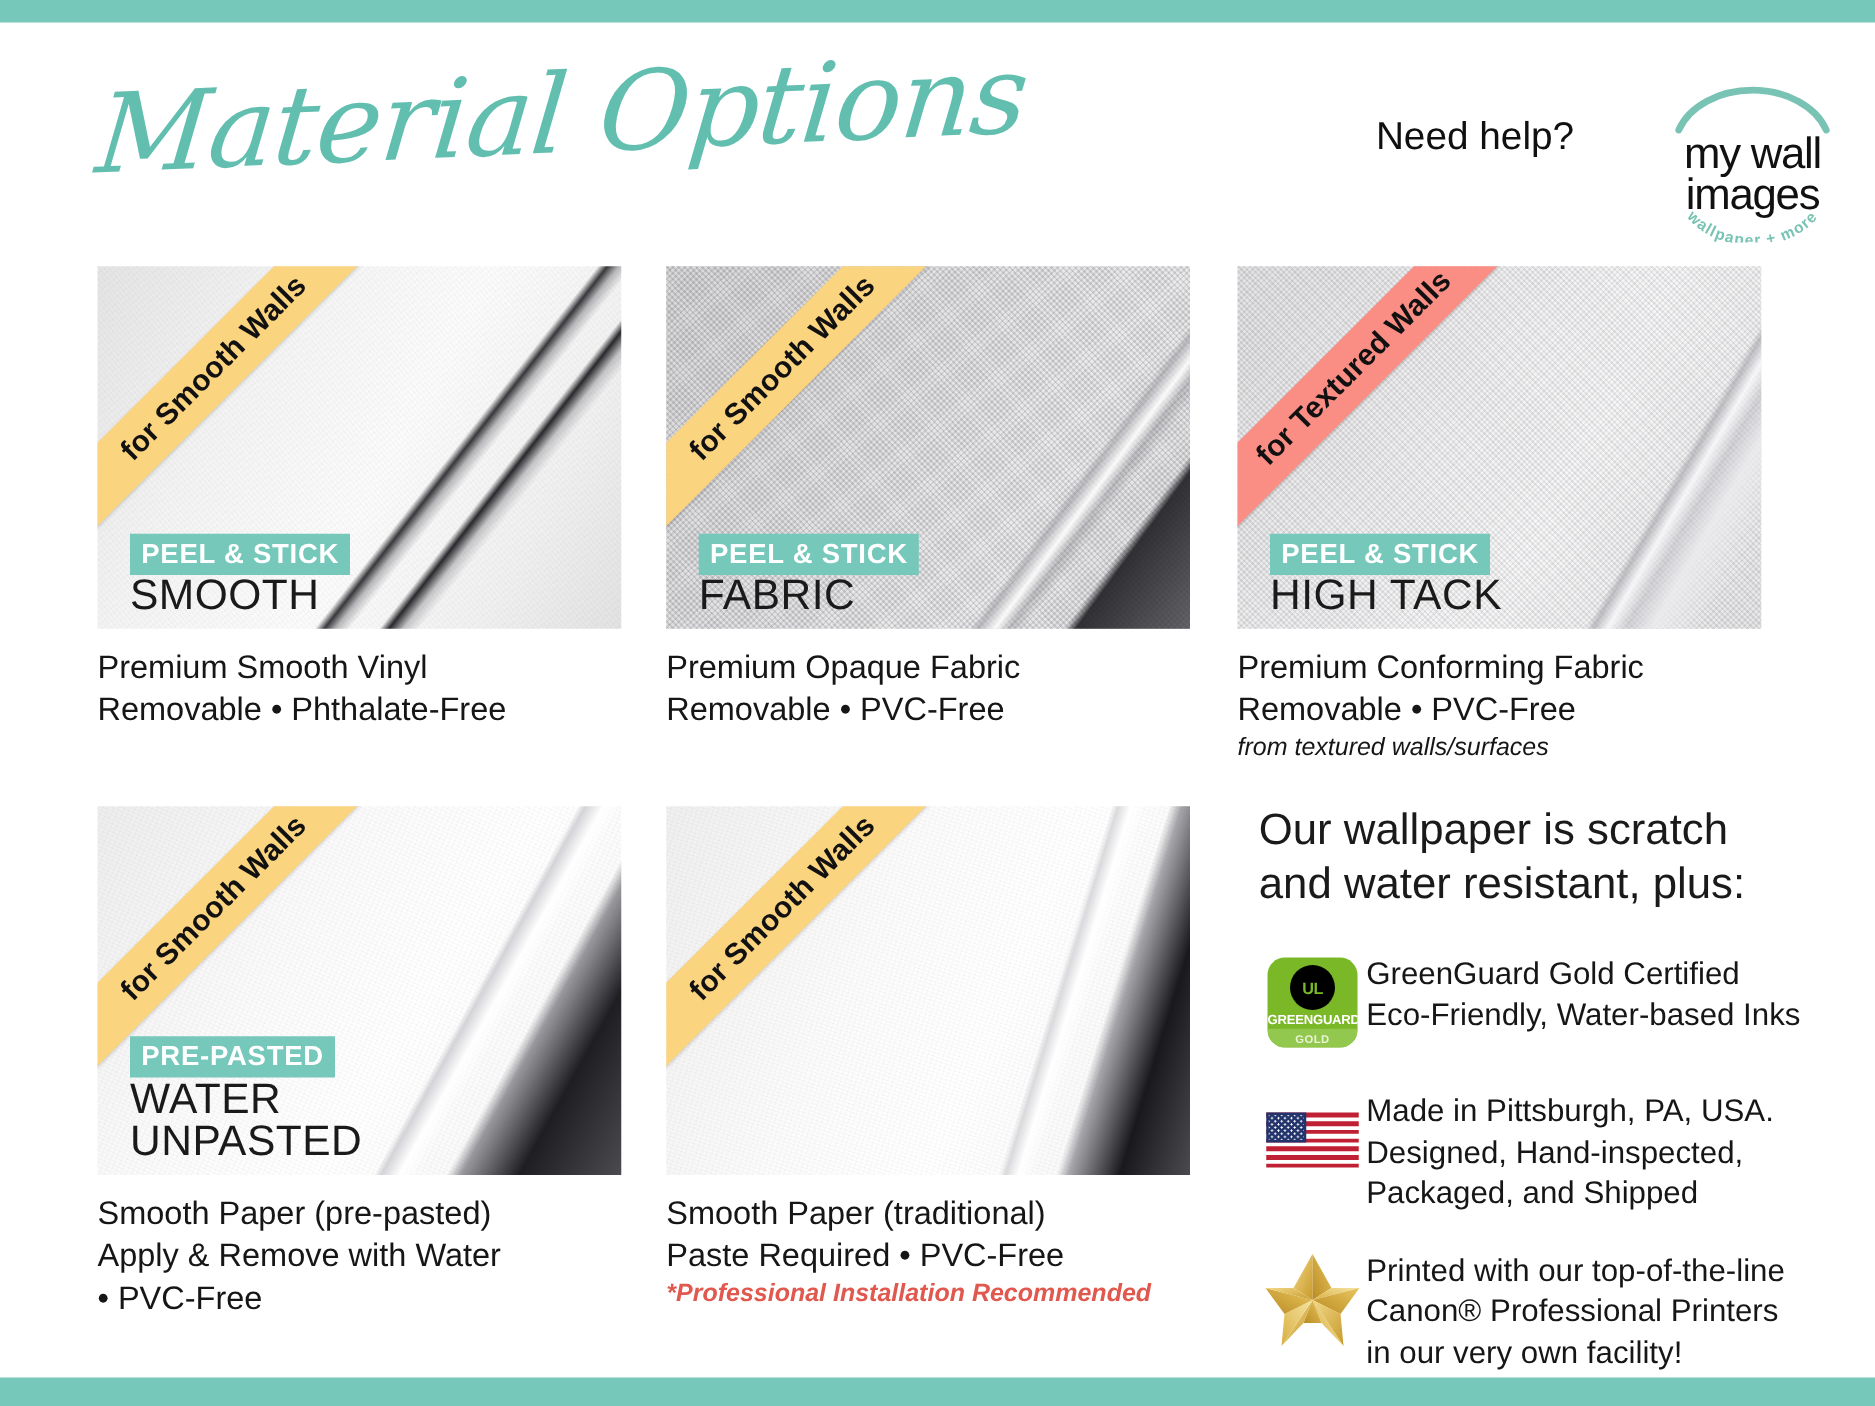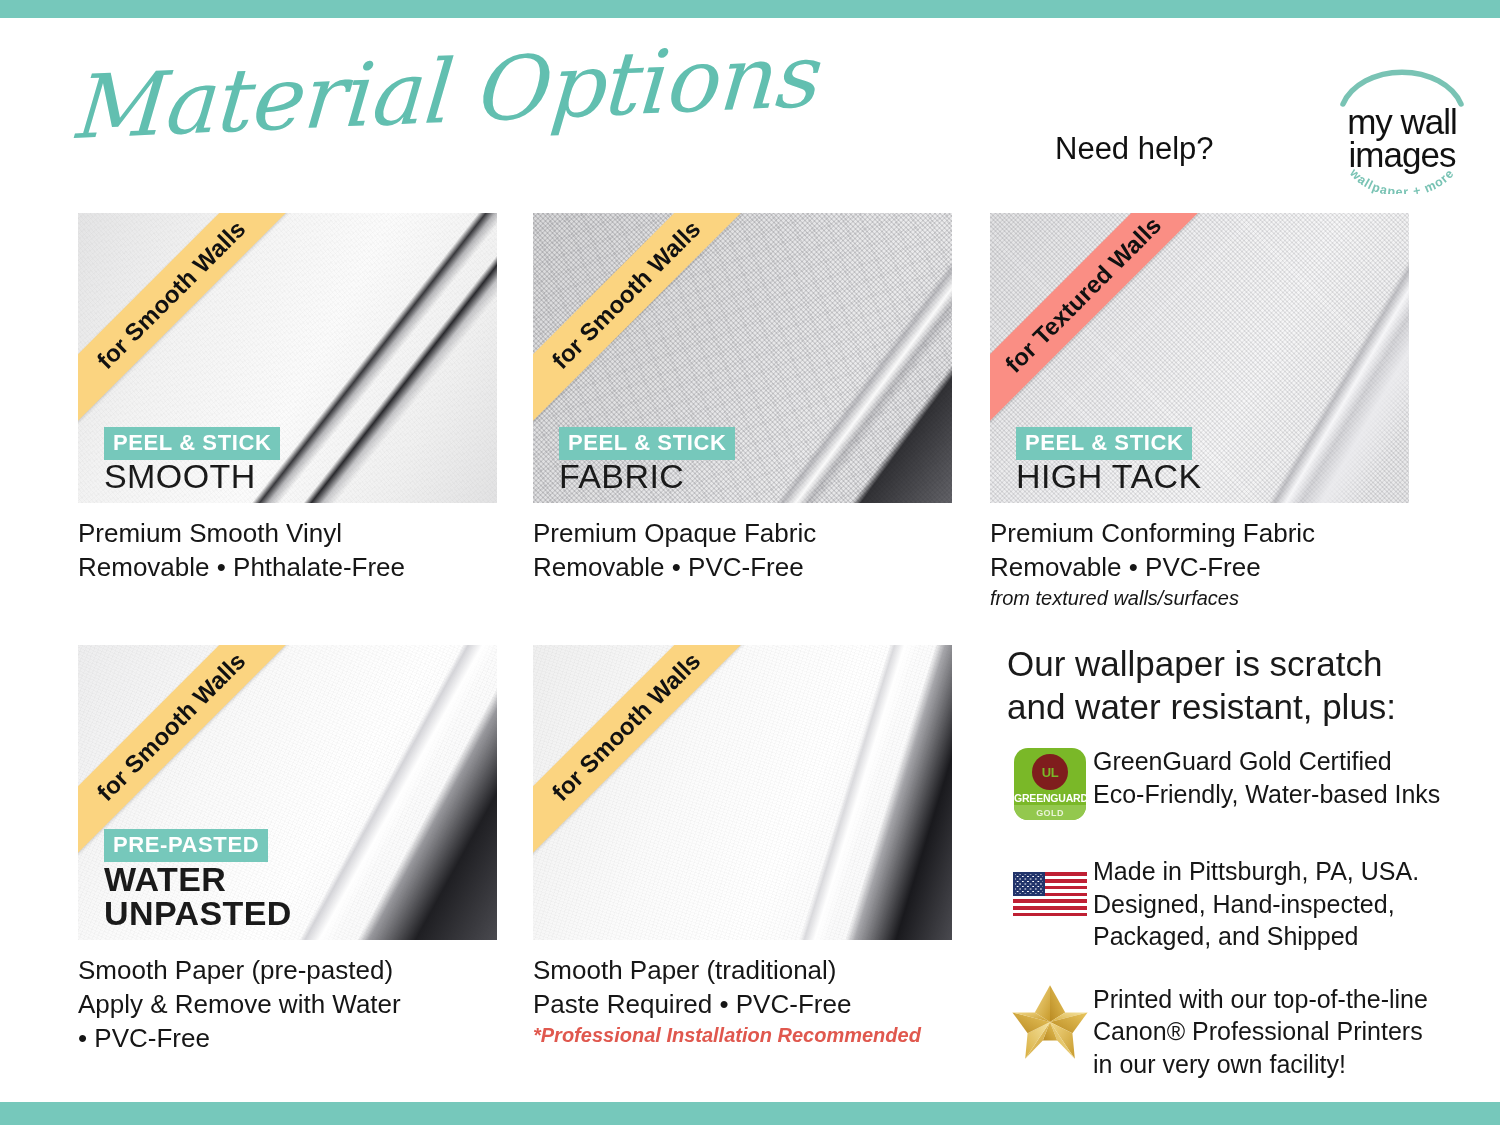--- a/index.html
+++ b/index.html
@@ -38,21 +38,21 @@
     white-space: nowrap;
   }
 
   #help-text {
     position: absolute;
     left: 1055px; top: 70px;
     width: 250px;
     font-size: 31px;
     line-height: 1.35;
     color: #101010;
-    margin-top: 40px;
+    text-align: center;
   }
   #help-text div { white-space: nowrap; }
 
   
   #logo { position: absolute; left: 1327px; top: 36px; width: 150px; height: 140px; }
   #logo svg { display: block; }
 
   
   .card { position: absolute; }
   .card-media {
@@ -138,21 +138,21 @@
     margin-bottom: 0;
   }
   .mat-name {
     font-size: 34px;
     font-weight: 300;
     color: #1a1a1a;
     line-height: 0.98;
     letter-spacing: 0.4px;
     white-space: nowrap;
   }
-  .mat-name.two-line { line-height: 1.0; font-weight: bold; }
+  .mat-name.two-line { line-height: 1.0; }
 
   .card-desc {
     margin-top: 14px;
     font-size: 26px;
     line-height: 1.30;
     color: #161616;
   }
   .card-note {
     font-size: 20px;
     font-style: italic;
@@ -161,21 +161,21 @@
   }
   .card-note.warn { color: #e0584e; font-weight: 600; }
 
   
   #features { position: absolute; left: 1007px; top: 643px; width: 460px; }
   #features-heading {
     font-size: 35px;
     font-weight: 300;
     line-height: 1.22;
     color: #1a1a1a;
-    margin-bottom: 15px;
+    margin-bottom: 33px;
   }
   .feature-row {
     display: flex;
     align-items: flex-start;
     margin-bottom: 28px;
   }
   .feature-icon {
     flex: 0 0 86px;
     height: 82px;
     display: flex;
@@ -195,21 +195,21 @@
     background: #7ab828;
     border-radius: 14px;
     position: relative;
     overflow: hidden;
   }
   .gg .gg-circle {
     position: absolute; left: 50%; top: 6px;
     transform: translateX(-50%);
     width: 36px; height: 36px;
     border-radius: 50%;
-    background: #7f1d1d;
+    background: #000000;
     display: flex; align-items: center; justify-content: center;
   }
   .gg .gg-ul {
     font-size: 13px; font-weight: 700; color: #7ab828;
     line-height: 1; letter-spacing: -0.5px;
   }
   .gg .gg-name {
     position: absolute; left: 0; right: 0; top: 44px;
     text-align: center;
     font-size: 10.5px; font-weight: 700; color: #ffffff;

